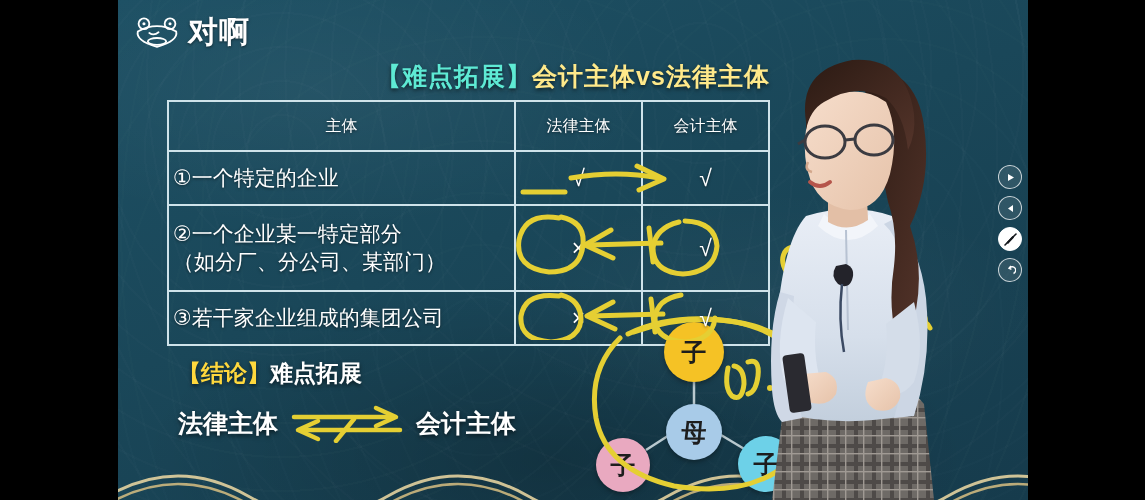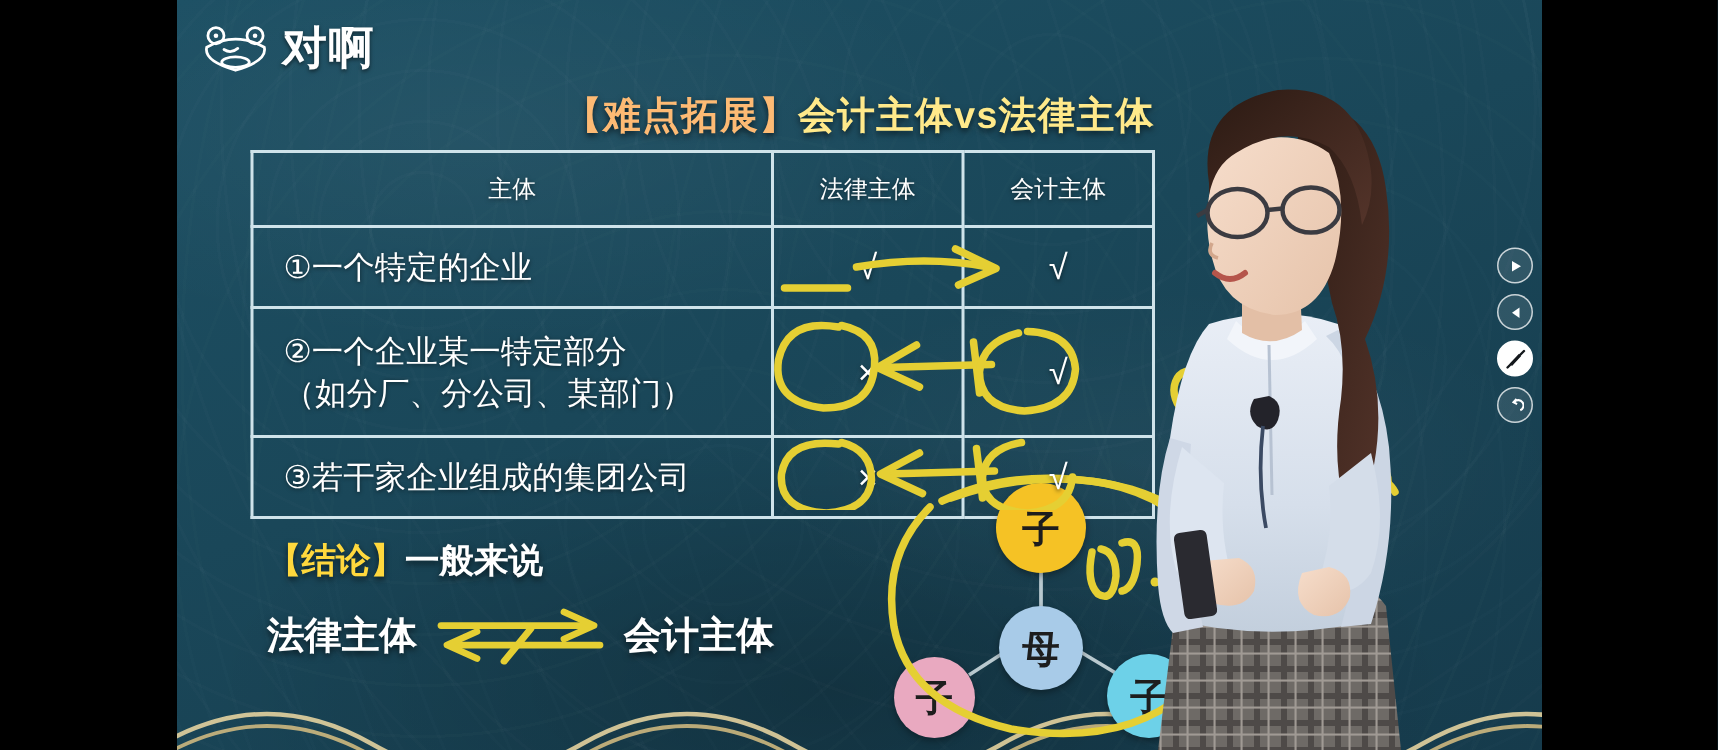--- a/index.html
+++ b/index.html
@@ -33,30 +33,30 @@
   
   #logo{position:absolute;left:16px;top:12px;display:flex;align-items:center;gap:8px;}
   #logo .frog{width:46px;height:34px;}
   #logo .word{color:#fff;font-size:30px;font-weight:bold;letter-spacing:1px;
                text-shadow:0 1px 3px rgba(0,0,0,.55);}
 
   
   #title{position:absolute;left:0;right:0;top:60px;text-align:center;
          font-size:25px;font-weight:bold;letter-spacing:1px;
          text-shadow:0 2px 4px rgba(0,0,0,.6);}
-  #title .hl{color:#fdba74;margin-top:20px;}
+  #title .hl{color:#5eead4;margin-top:20px;}
   #title .rest{color:#ffe98a;}
 
   
   #tbl{position:absolute;left:49px;top:100px;width:595px;
        border-collapse:collapse;table-layout:fixed;}
   #tbl td{border:2px solid #cfe3ea;color:#fff;
           text-shadow:0 1px 3px rgba(0,0,0,.55);
           font-size:21px;padding:0;vertical-align:middle;}
-  #tbl .c-name{width:345px;padding-left:20px;}
+  #tbl .c-name{width:345px;padding-left:4px;}
   #tbl .c-mark{width:125px;text-align:center;}
   #tbl tr.hdr td{text-align:center;height:48px;font-size:16px;}
   #tbl tr.hdr td.c-name{text-align:center;padding-left:0;}
   #tbl tr.r1 td{height:52px;}
   #tbl tr.r2 td{height:84px;}
   #tbl tr.r3 td{height:52px;}
   .line2{display:block;text-align:left;padding-right:6px;}
   .mark{position:relative;z-index:3;font-size:23px;}
 
   
@@ -184,21 +184,21 @@
         <path d="M496,214 L424,216"></path>
         <path d="M446,202 L420,216 L448,229"></path>
         <path d="M484,199 L488,232"></path>
 
         <path d="M514,195 Q490,199 488,218 Q488,240 518,242 Q546,240 548,218"></path>
       </g>
     </svg>
 
     <div id="concl">
       <div class="l1">
-        <span class="k">【结论】</span><span class="t">一般来说</span>
+        <span class="k">【结论】</span><span class="t">难点拓展</span>
       </div>
       <div class="l2">
         <span>法律主体</span>
         <svg width="118" height="40" viewBox="0 0 118 40">
           <g fill="none" stroke="#e5cf33" stroke-width="4.5" stroke-linecap="round" stroke-linejoin="round">
             <path d="M6,14 L104,14"></path>
             <path d="M88,5 L108,14 L88,23"></path>
             <path d="M112,27 L14,27"></path>
             <path d="M30,18 L10,27 L30,36"></path>
             <path d="M48,38 L66,16"></path>

